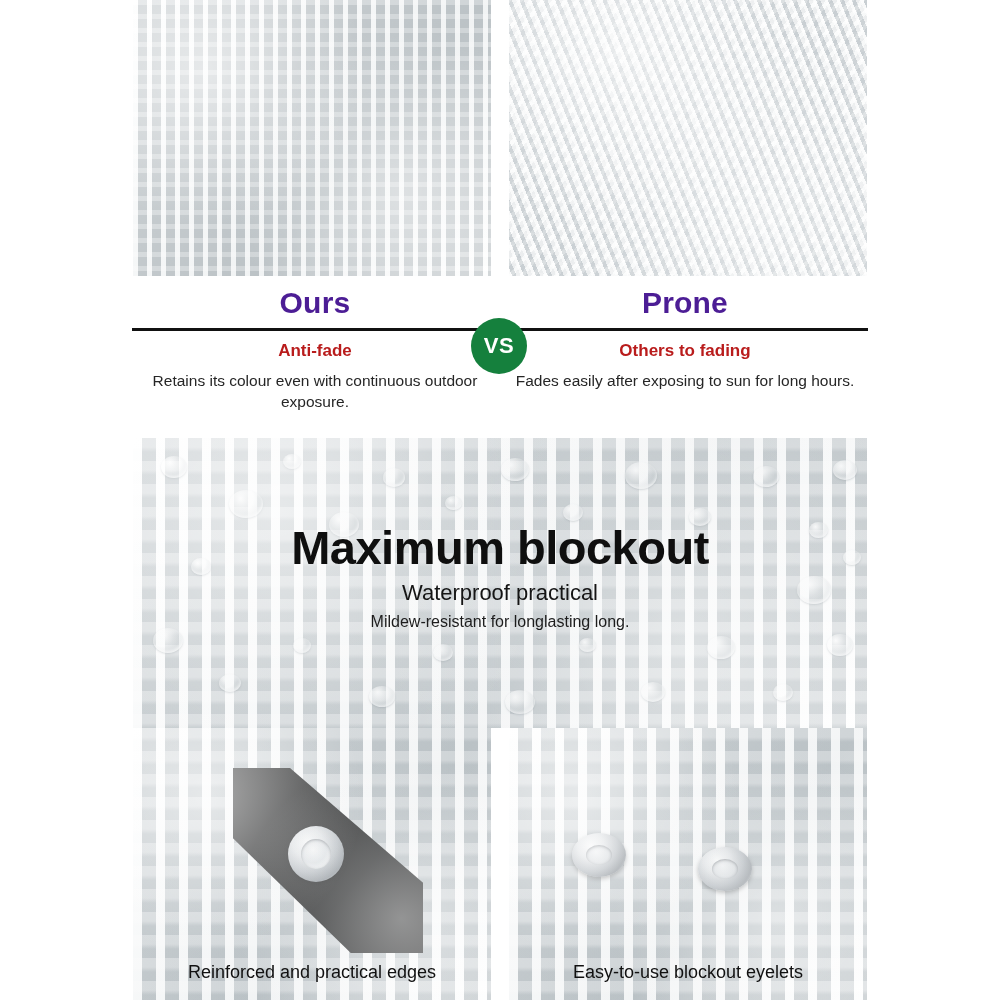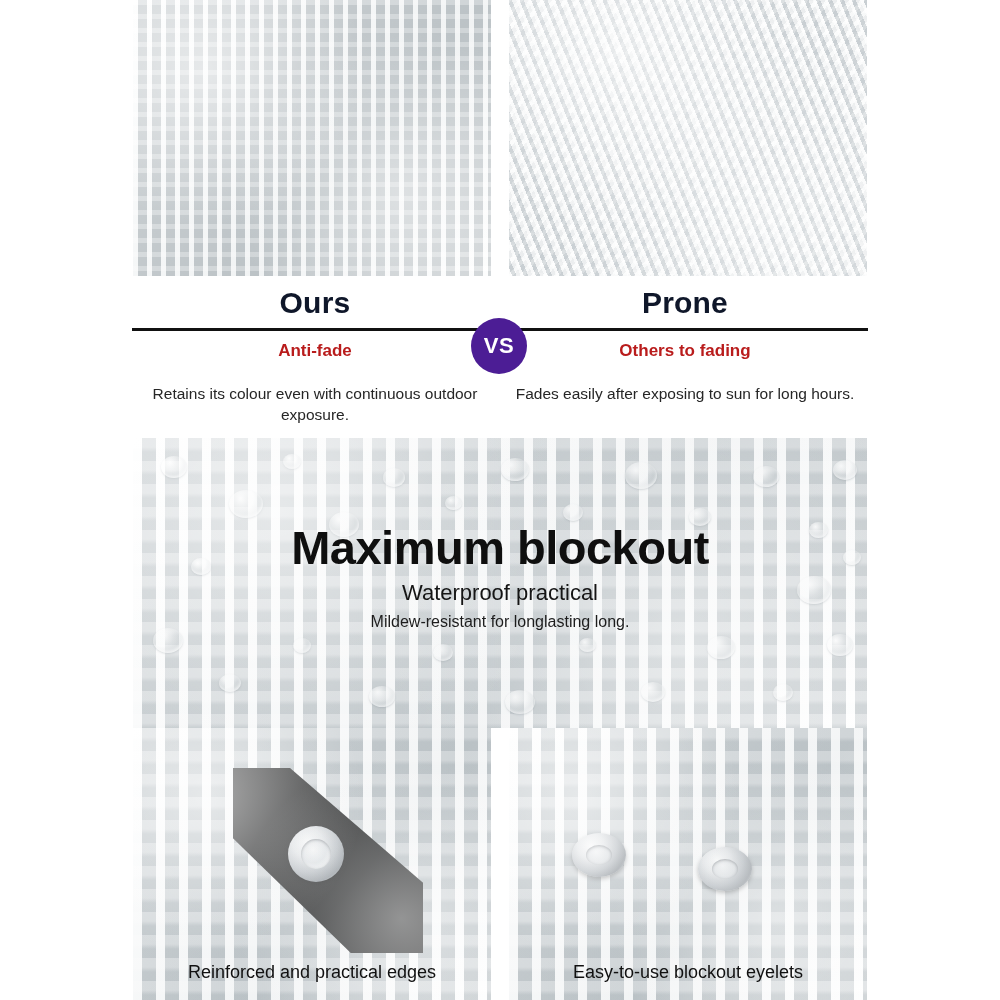--- a/index.html
+++ b/index.html
@@ -111,51 +111,51 @@
     top: 10px;
     width: 366px;
     text-align: center;
   }
   .compare-col.left { left: 132px; }
   .compare-col.right { left: 502px; }
 
   .compare-head {
     font-size: 30px;
     font-weight: bold;
-    color: #0f172a;
+    color: #4c1d95;
     letter-spacing: 0.2px;
     line-height: 34px;
   }
   .compare-rule {
     height: 3px;
     background: #111111;
     margin: 8px auto 9px auto;
     width: 100%;
   }
   .compare-sub {
     font-size: 17px;
     color: #b91c1c;
     line-height: 22px;
     font-weight: bold;
   }
   .compare-desc {
-    margin-top: 21px;
+    margin-top: 8px;
     font-size: 15.5px;
     color: #262626;
     line-height: 21px;
   }
 
   .vs-badge {
     position: absolute;
     left: 471px;
     top: 318px;
     width: 56px;
     height: 56px;
     border-radius: 50%;
-    background: #4c1d95;
+    background: #15803d;
     color: #ffffff;
     font-size: 22px;
     font-weight: bold;
     display: flex;
     align-items: center;
     justify-content: center;
     letter-spacing: 0.5px;
     z-index: 5;
   }
 

